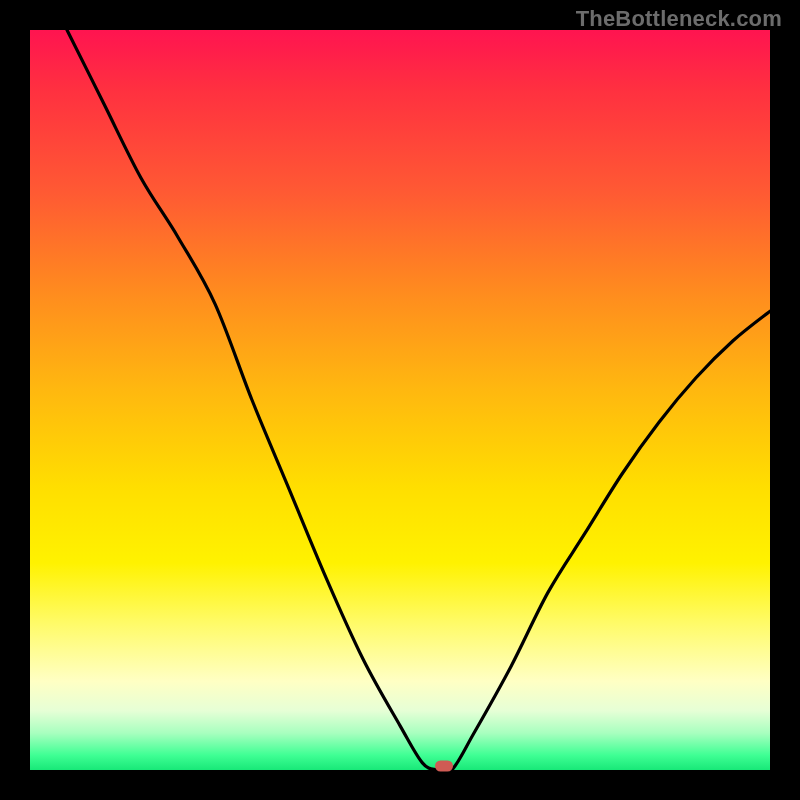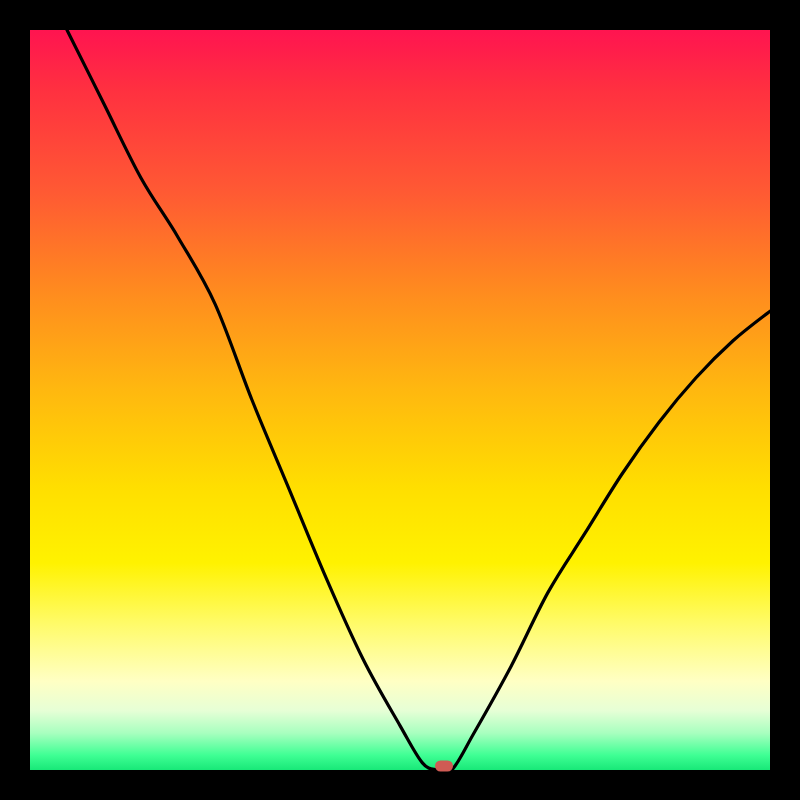--- a/index.html
+++ b/index.html
@@ -64,20 +64,21 @@
     border-radius: 6px;
     background: #cf5b54;
     transform: translate(-50%, -50%);
   }
 </style>
 </head>
 <body>
 
 <div class="frame">
 
+  <div class="watermark">TheBottleneck.com</div>
 
   <div class="plot-area">
 
     <svg class="curve" viewBox="0 0 740 740" preserveAspectRatio="none">
       <path fill="none" stroke="#000" stroke-width="3.2" stroke-linecap="round" stroke-linejoin="round" d="M 37.0 0.0 C 43.2 12.3, 61.7 49.3, 74.0 74.0 C 86.3 98.7, 98.7 125.8, 111.0 148.0 C 123.3 170.2, 135.7 186.2, 148.0 207.2 C 160.3 228.2, 172.7 246.7, 185.0 273.8 C 197.3 300.9, 209.7 339.2, 222.0 370.0 C 234.3 400.8, 246.7 429.2, 259.0 458.8 C 271.3 488.4, 283.7 519.2, 296.0 547.6 C 308.3 576.0, 320.7 604.3, 333.0 629.0 C 345.3 653.7, 360.1 678.3, 370.0 695.6 C 379.9 712.9, 386.0 725.2, 392.2 732.6 C 398.4 740.0, 402.1 738.8, 407.0 740.0 C 411.9 741.2, 415.6 746.2, 421.8 740.0 C 428.0 733.8, 434.1 720.3, 444.0 703.0 C 453.9 685.7, 468.7 659.8, 481.0 636.4 C 493.3 613.0, 505.7 584.6, 518.0 562.4 C 530.3 540.2, 542.7 522.9, 555.0 503.2 C 567.3 483.5, 579.7 462.5, 592.0 444.0 C 604.3 425.5, 616.7 408.2, 629.0 392.2 C 641.3 376.2, 653.7 361.4, 666.0 347.8 C 678.3 334.2, 690.7 321.9, 703.0 310.8 C 715.3 299.7, 733.8 286.1, 740.0 281.2"></path>
     </svg>
 
     <div class="min-marker" style="left:414.4px; top:736.0px;"></div>
 
   </div>

